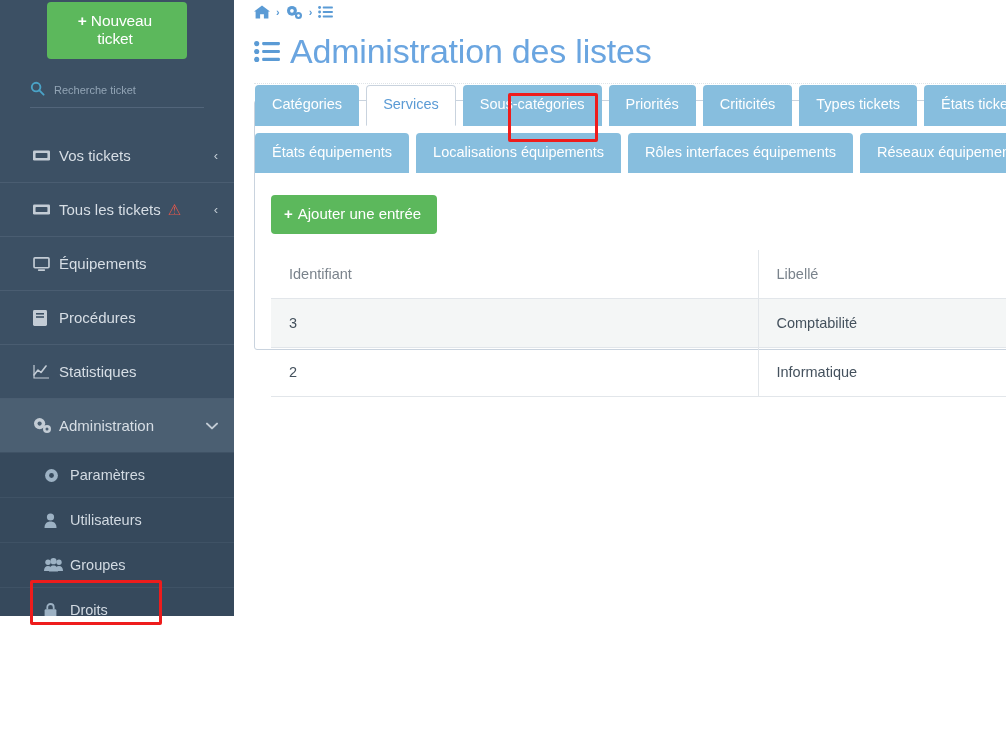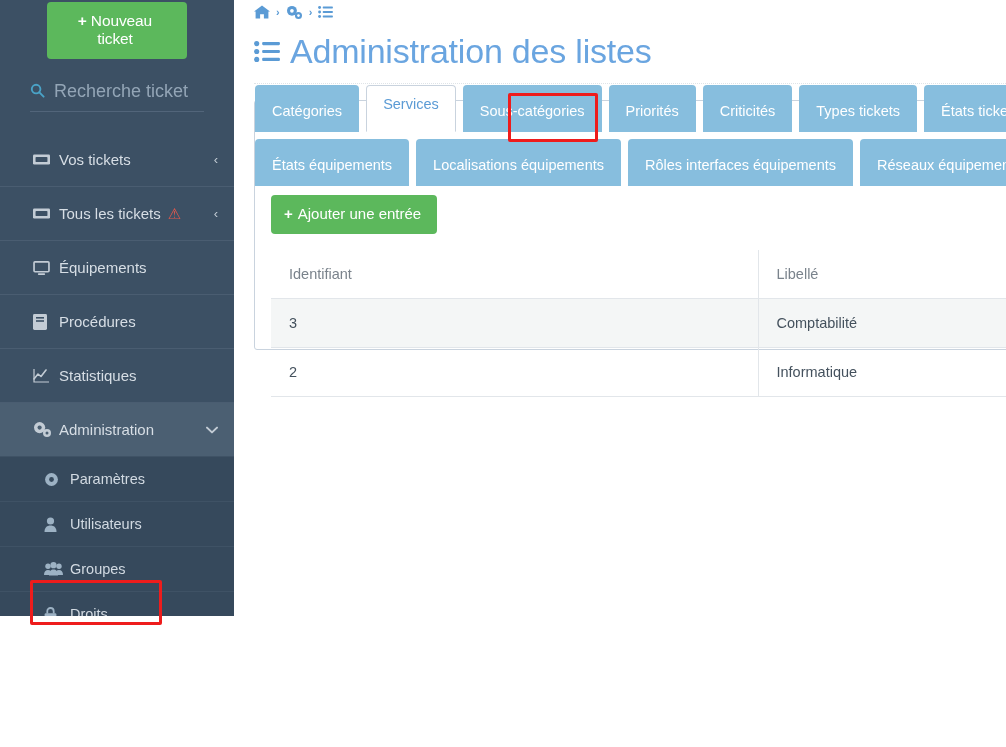--- a/index.html
+++ b/index.html
@@ -42,21 +42,21 @@
     display: flex;
     align-items: center;
     gap: 9px;
   }
   .search-icon { color: #4aa3c7; font-size: 15px; line-height: 1; }
   .search-input {
     background: transparent;
     border: none;
     outline: none;
     color: #9fb0c0;
-    font-size: 18px;
+    font-size: 11px;
     font-family: "Liberation Sans", sans-serif;
     width: 140px;
   }
   .search-input::placeholder { color: #93a5b6; opacity: 1; }
 
   .nav { margin-top: 20px; }
   .nav-item {
     display: flex;
     align-items: center;
     height: 54px;
@@ -149,21 +149,21 @@
     top: -16px;
     left: 0px;
     width: 900px;
   }
   .tab-row { display: flex; gap: 7px; }
   .tab-row.row2 { margin-top: 7px; }
   .tab {
     background: #87bede;
     color: #ffffff;
     font-size: 14.5px;
-    padding: 18px 17px 12px 17px;
+    padding: 11px 17px 12px 17px;
     border-radius: 4px 4px 0 0;
     white-space: nowrap;
     cursor: pointer;
     line-height: 17px;
   }
   .tab.active {
     background: #ffffff;
     color: #5b9bd5;
     border: 1px solid #c9d3de;
     border-bottom: 1px solid #ffffff;

